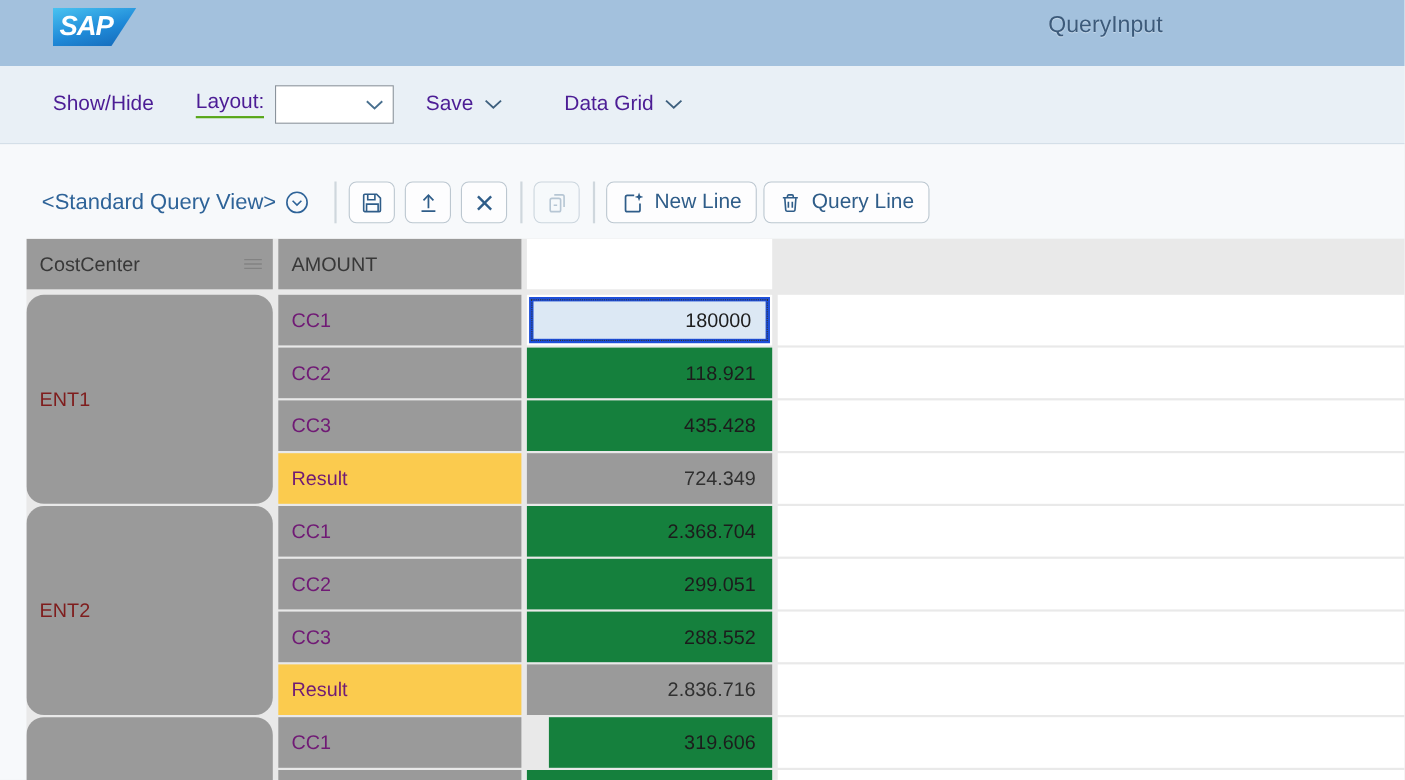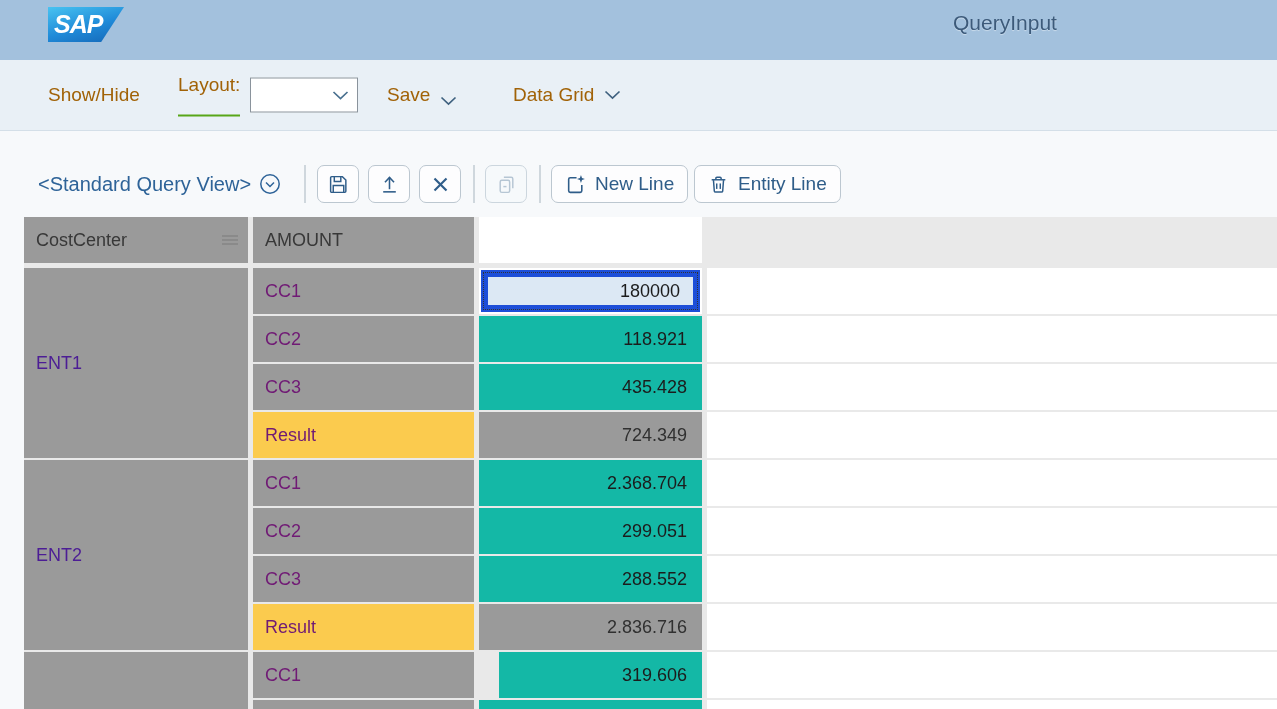--- a/index.html
+++ b/index.html
@@ -28,30 +28,30 @@
     font-size:21px; color:#3c5a7a;
     text-shadow:0 1px 1px rgba(255,255,255,.45);
   }
 
   
   .menubar {
     position:absolute; top:60px; left:0; width:1277px; height:71px;
     background:#e9f0f6; border-bottom:1px solid #d4dfe8;
   }
   .menubar .mitem { position:absolute; top:50%; transform:translateY(-50%);
-    font-size:19px; color:#a16207; white-space:nowrap; cursor:default; }
+    font-size:19px; color:#4c1d95; white-space:nowrap; cursor:default; }
   .show-hide { left:48px; }
-  .layout-label { left:178px; border-bottom:2px solid #58a618; padding-bottom:19px; }
+  .layout-label { left:178px; border-bottom:2px solid #58a618; padding-bottom:1px; }
   .layout-select {
     position:absolute; left:250px; top:50%; transform:translateY(-50%);
     width:108px; height:35px; background:#ffffff; border:1px solid #8a939c;
     display:flex; align-items:center; justify-content:flex-end; padding-right:8px;
   }
   .menu-drop { display:flex; align-items:center; gap:10px; }
-  .save-menu { left:387px;align-items:flex-end; }
+  .save-menu { left:387px; }
   .datagrid-menu { left:513px; }
   .chev { display:inline-block; }
 
   
   .query-toolbar { position:absolute; top:160px; left:0; width:1134px; height:48px; }
   .view-selector {
     position:absolute; left:38px; top:0; height:48px;
     display:flex; align-items:center; gap:8px;
     font-size:20px; color:#2e6398; cursor:default; white-space:nowrap;
   }
@@ -76,29 +76,29 @@
     column-gap:5px;
   }
   .grid-head { grid-auto-rows:46px; }
   .grid-body { margin-top:5px; grid-auto-rows:46px; row-gap:2px; }
   .cell { display:flex; align-items:center; font-size:18px; overflow:hidden; }
   .th {
     background:#9a9a9a; color:#383838; padding:0 8px 0 12px;
     justify-content:space-between;
   }
   .th-filler, .filler-cell { background:#ffffff; }
-  .entity-cell { background:#9a9a9a; color:#4c1d95; padding-left:12px; }
+  .entity-cell { background:#9a9a9a; color:#7f1d1d; padding-left:12px;border-radius:16px; }
   .cc-cell { background:#9a9a9a; color:#701a75; padding-left:12px; }
   .cc-cell.result { background:#fbcb4e; }
-  .amt-cell { background:#14b8a6; color:#1c1c1c; justify-content:flex-end; padding-right:15px; }
+  .amt-cell { background:#15803d; color:#1c1c1c; justify-content:flex-end; padding-right:15px; }
   .amt-cell.result { background:#9a9a9a; color:#303030; }
   .amt-cell.selected { background:#ffffff; padding:0; }
   .sel-inner {
     flex:1; align-self:stretch; margin:2px;
-    background:#dce8f4; border:7px solid #1d4ed8;
+    background:#dce8f4; border:4px solid #1d4ed8;
     outline:1px dotted #333333; outline-offset:-3px;
     display:flex; align-items:center; justify-content:flex-end;
     padding-right:13px; font-size:18px; color:#1c1c1c;
   }
   svg { display:block; }
 </style>
 </head>
 <body>
 
 <div class="titlebar">
@@ -201,21 +201,21 @@
   <div class="tb-btn" style="left:694px">
     <span>
       <svg width="21" height="21" viewBox="0 0 20 20" fill="none" stroke="#2f5d89" stroke-width="1.4">
         <path d="M3.5 5.5 H16.5"></path>
         <path d="M7.5 5.3 V4 a1 1 0 0 1 1 -1 h3 a1 1 0 0 1 1 1 v1.3"></path>
         <path d="M5.2 5.8 l.8 10.4 a1.2 1.2 0 0 0 1.2 1 h5.6 a1.2 1.2 0 0 0 1.2 -1 l.8 -10.4"></path>
         <path d="M8.3 9 v5.2"></path>
           <path d="M11.7 9 v5.2"></path>
       </svg>
     </span>
-    <span>Entity Line</span>
+    <span>Query Line</span>
   </div>
 </div>
 
 <div class="table-area">
   <div class="grid-head">
     <div class="cell th">
       <span>CostCenter</span>
       <span>
         <svg width="20" height="14" viewBox="0 0 20 14" stroke="#828282" stroke-width="1.3">
           <path d="M2 3 H18"></path>

